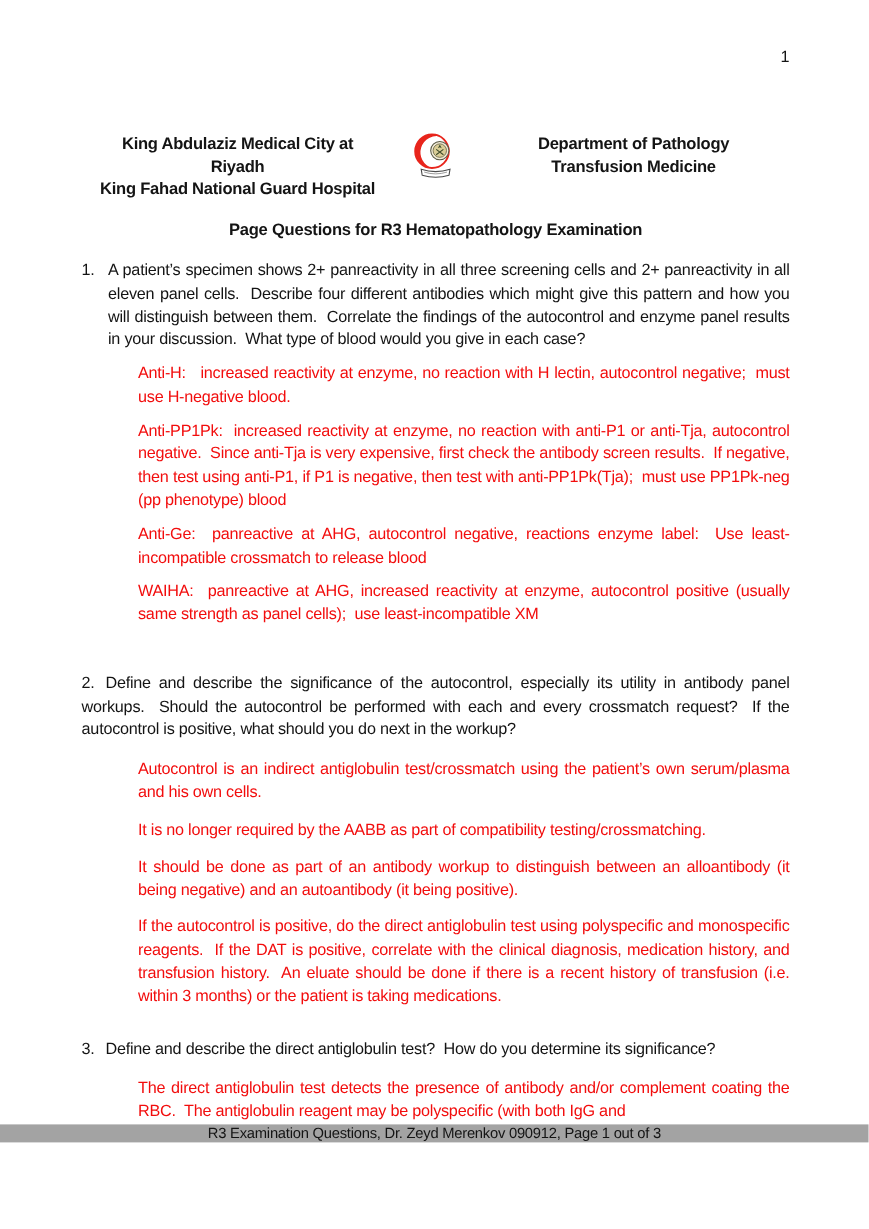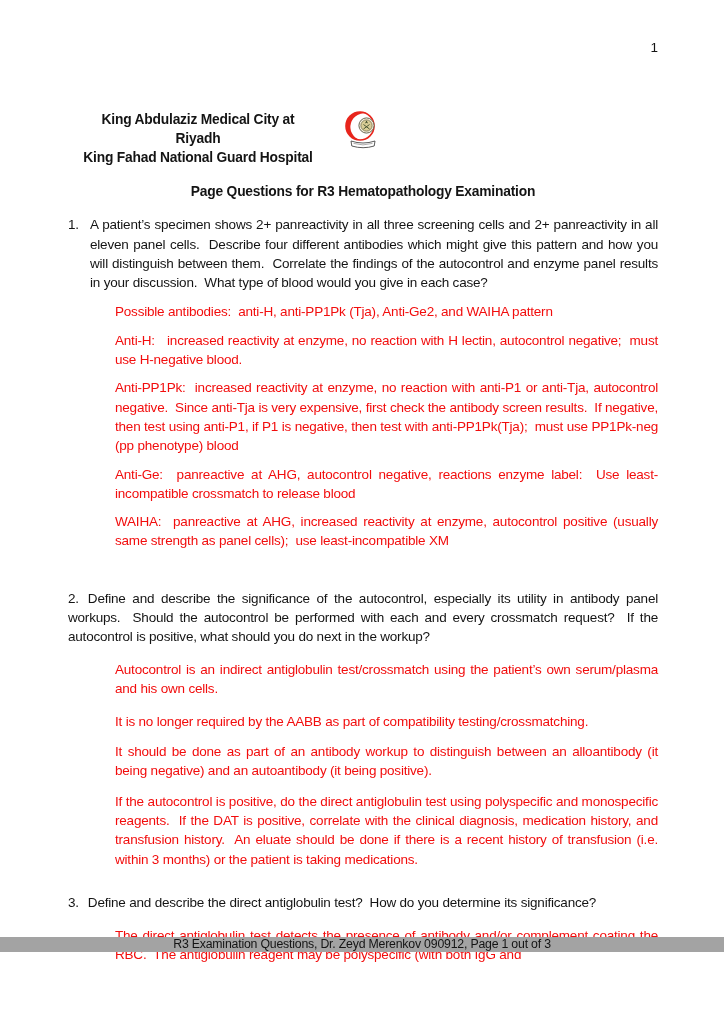--- a/index.html
+++ b/index.html
@@ -71,29 +71,32 @@
 
           <circle cx="22.5" cy="15.5" r="7.6" fill="#f2ecd8" stroke="#5a5a46" stroke-width="0.9"></circle>
           <circle cx="22.5" cy="15.5" r="5.6" fill="#d9cd96" stroke="#7a7455" stroke-width="0.8"></circle>
           <path d="M22.5,10.5 l1.6,3 l-1.6,-0.8 l-1.6,0.8 z" fill="#3c4a2a"></path>
           <path d="M19.5,14.5 l6,4.5 M25.5,14.5 l-6,4.5" stroke="#3c4a2a" stroke-width="0.9" fill="none"></path>
 
           <path d="M7,31 q12,4 24,0 l-0.8,5 q-11,3.4 -22.4,0 z" fill="#ffffff" stroke="#4a4a4a" stroke-width="0.9"></path>
           <path d="M9.5,33.4 q9.5,3 19,0" stroke="#8a8a8a" stroke-width="0.7" fill="none"></path>
         </svg>
       </div>
+      <div class="hdr-right">
+        <div>Department of Pathology</div>
+        <div>Transfusion Medicine</div>
+      </div>
     </div>
 
     <div class="title">Page Questions for R3 Hematopathology Examination</div>
 
     <div class="q hang">
       <span class="qnum">1.</span>
       <div class="qbody">A patient’s specimen shows 2+ panreactivity in all three screening cells and 2+ panreactivity in all eleven panel cells.  Describe four different antibodies which might give this pattern and how you will distinguish between them.  Correlate the findings of the autocontrol and enzyme panel results in your discussion.  What type of blood would you give in each case?</div>
     </div>
-    <p class="ans first">Possible antibodies:  anti-H, anti-PP1Pk (Tja), Anti-Ge2, and WAIHA pattern</p>
     <p class="ans">Anti-H:   increased reactivity at enzyme, no reaction with H lectin, autocontrol negative;  must use H-negative blood.</p>
     <p class="ans">Anti-PP1Pk:  increased reactivity at enzyme, no reaction with anti-P1 or anti-Tja, autocontrol negative.  Since anti-Tja is very expensive, first check the antibody screen results.  If negative, then test using anti-P1, if P1 is negative, then test with anti-PP1Pk(Tja);  must use PP1Pk-neg (pp phenotype) blood</p>
     <p class="ans">Anti-Ge:  panreactive at AHG, autocontrol negative, reactions enzyme label:  Use least-incompatible crossmatch to release blood</p>
     <p class="ans">WAIHA:  panreactive at AHG, increased reactivity at enzyme, autocontrol positive (usually same strength as panel cells);  use least-incompatible XM</p>
 
     <p class="q q2"><span class="qnum-inline">2.</span><span class="qtext">Define and describe the significance of the autocontrol, especially its utility in antibody panel workups.  Should the autocontrol be performed with each and every crossmatch request?  If the autocontrol is positive, what should you do next in the workup?</span></p>
     <p class="ans first">Autocontrol is an indirect antiglobulin test/crossmatch using the patient’s own serum/plasma and his own cells.</p>
     <p class="ans gap-a2">It is no longer required by the AABB as part of compatibility testing/crossmatching.</p>
     <p class="ans gap-a34">It should be done as part of an antibody workup to distinguish between an alloantibody (it being negative) and an autoantibody (it being positive).</p>
     <p class="ans gap-a34">If the autocontrol is positive, do the direct antiglobulin test using polyspecific and monospecific reagents.  If the DAT is positive, correlate with the clinical diagnosis, medication history, and transfusion history.  An eluate should be done if there is a recent history of transfusion (i.e. within 3 months) or the patient is taking medications.</p>

